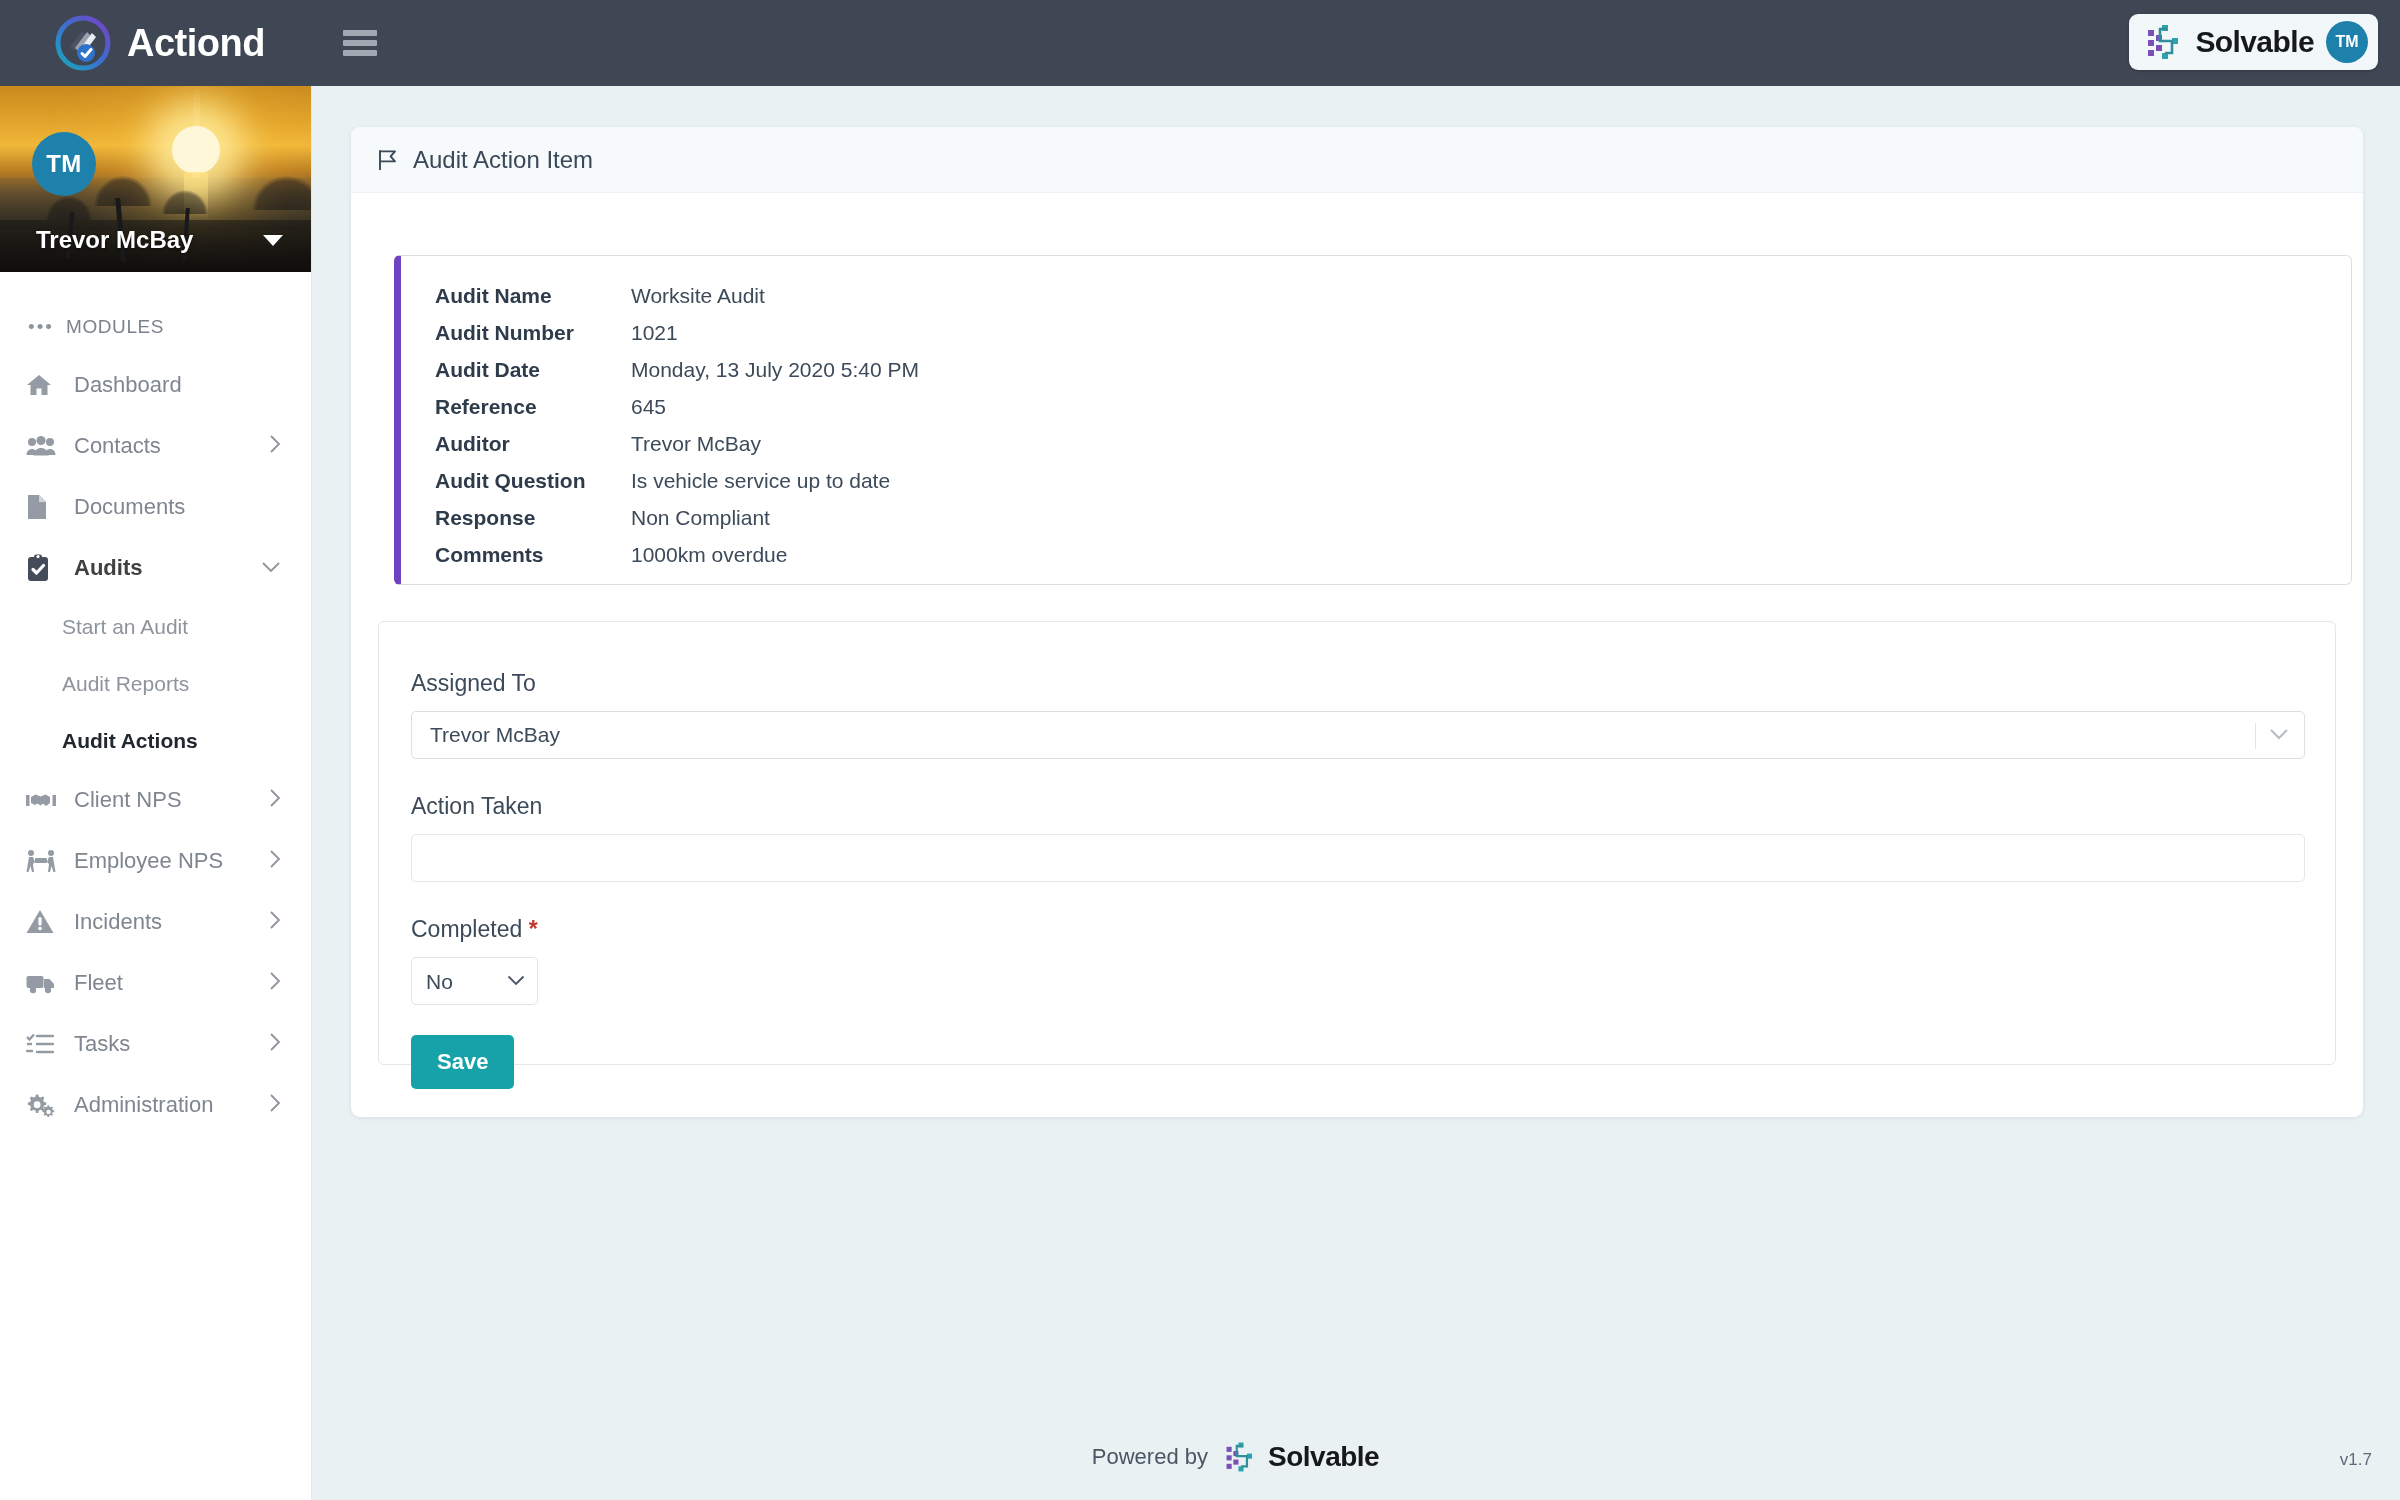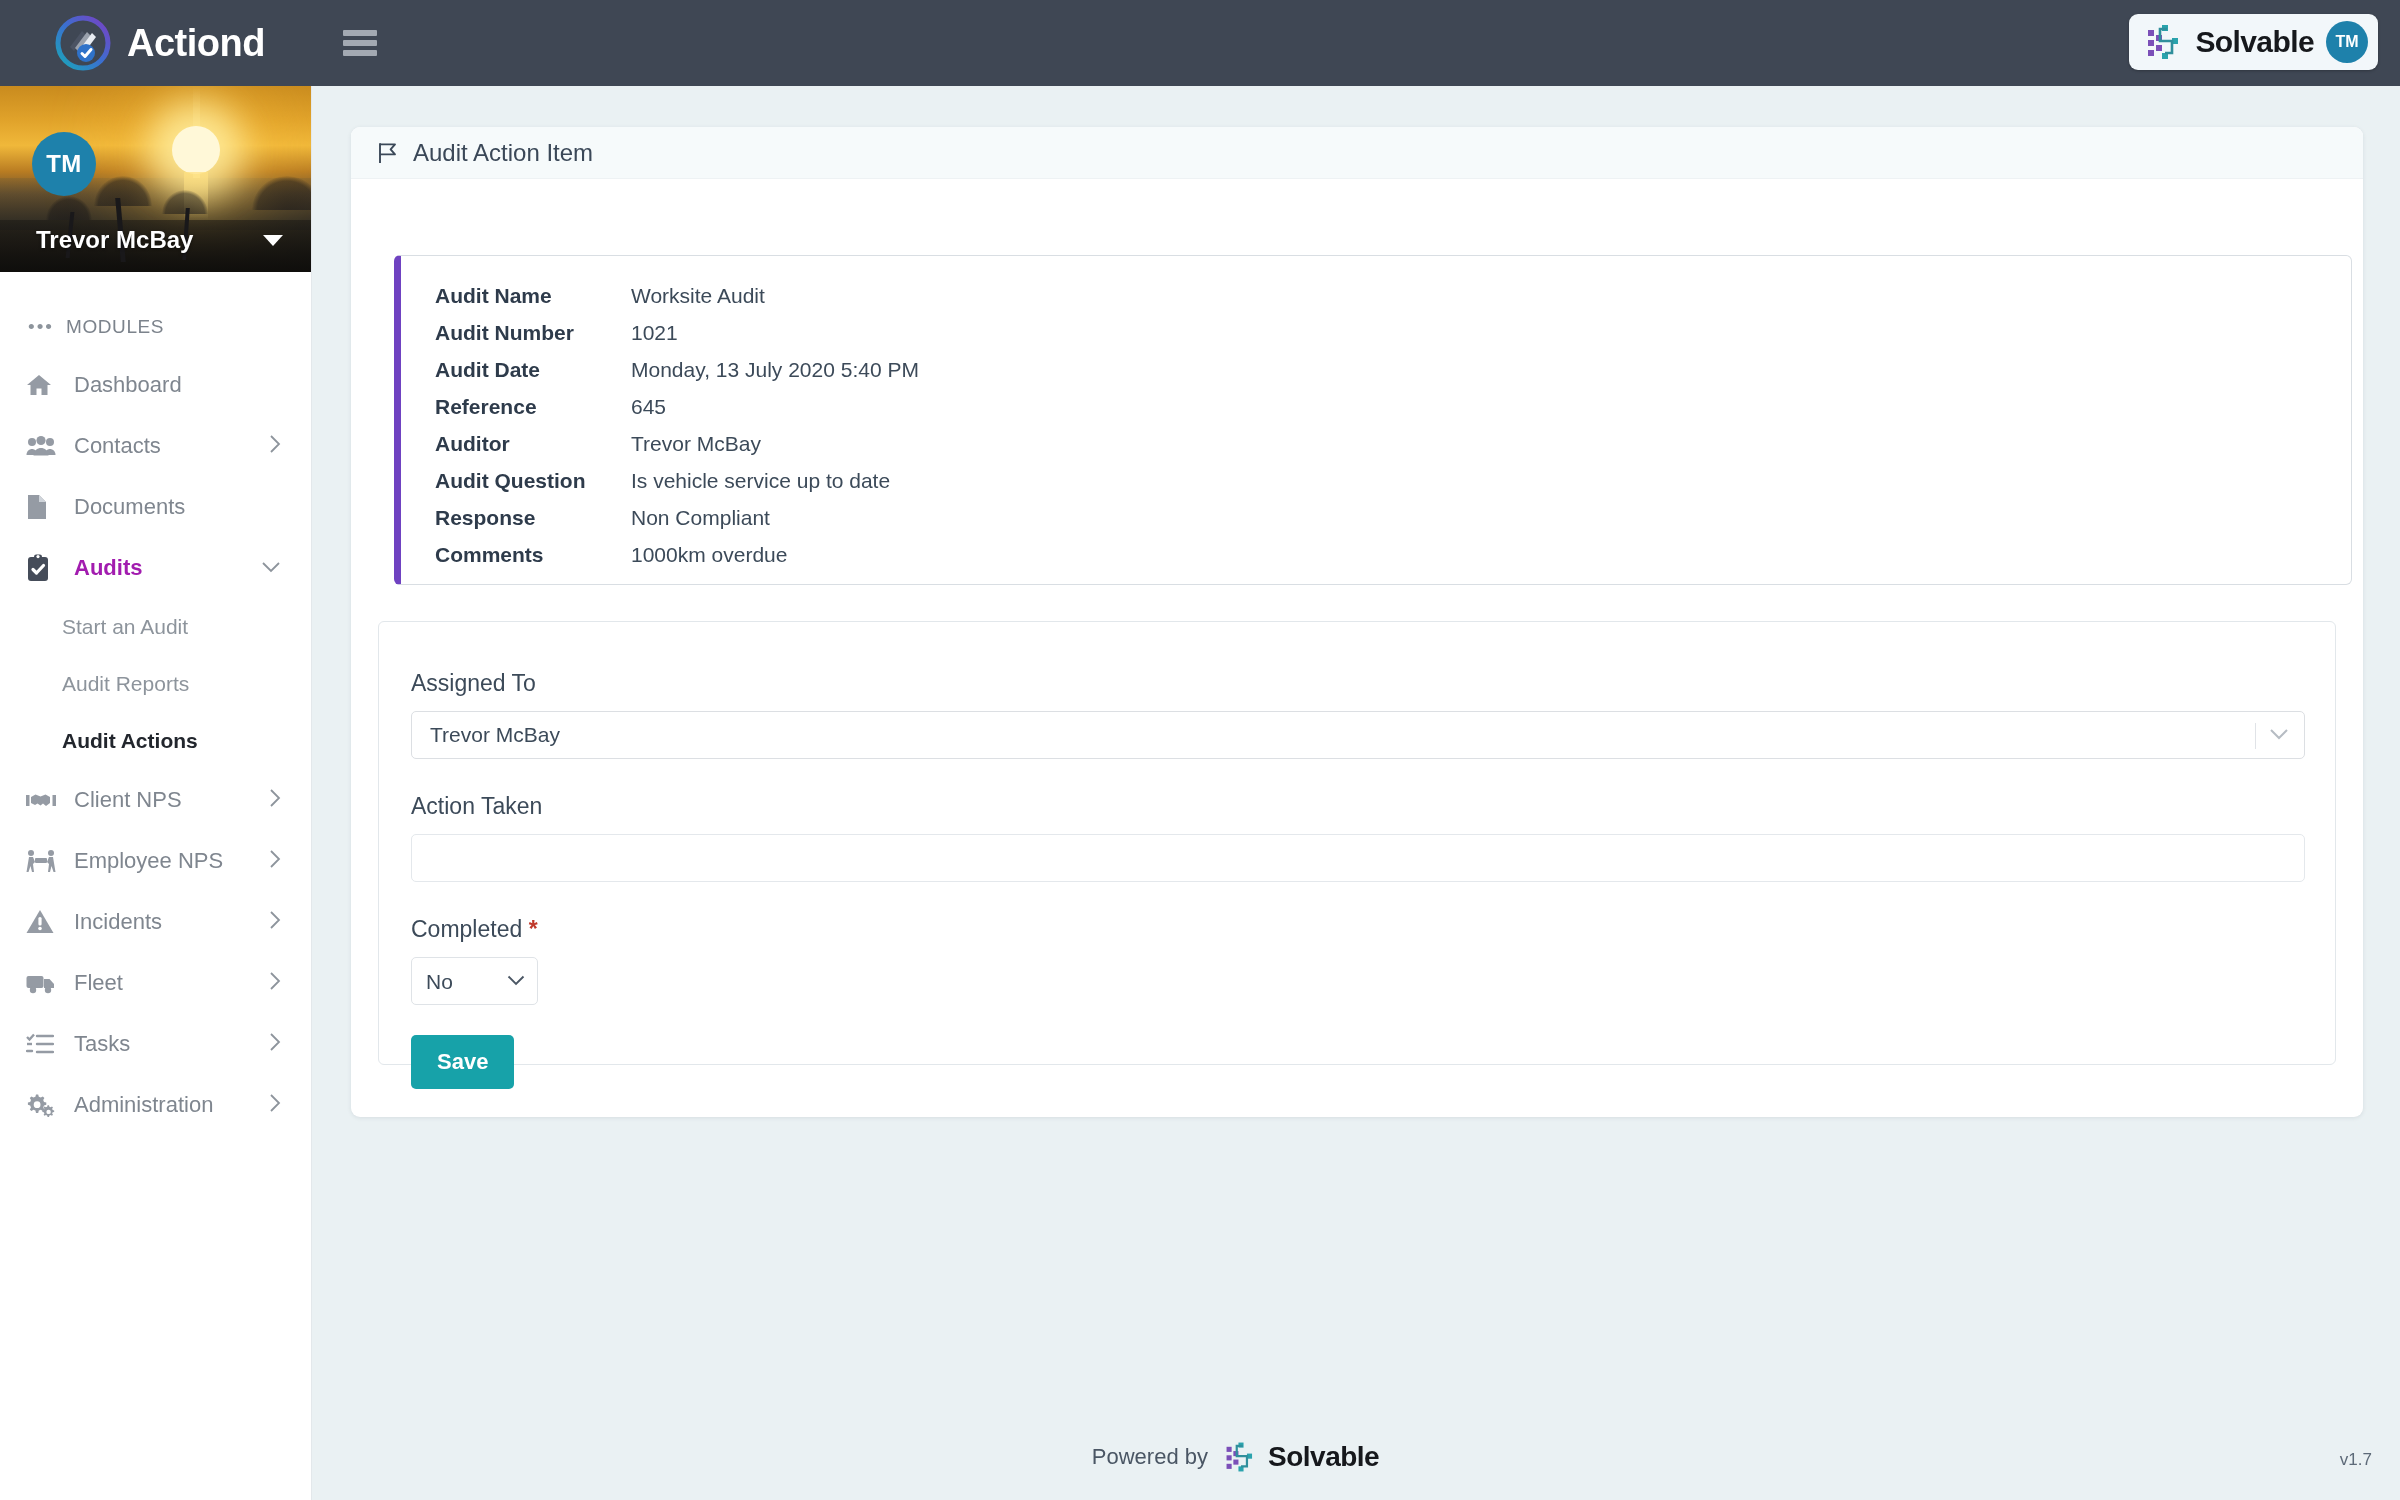--- a/index.html
+++ b/index.html
@@ -128,21 +128,21 @@
     display: flex; align-items: center;
     height: 61px; padding: 0 28px 0 26px;
     cursor: pointer; position: relative;
   }
   .nav-icon {
     width: 34px; height: 30px;
     display: flex; align-items: center; justify-content: flex-start;
     margin-right: 14px; color: #959ba4;
   }
   .nav-label { font-size: 22px; color: #7f868f; }
-  .nav-item.active .nav-label { color: #a21caf; font-weight: 600; }
+  .nav-item.active .nav-label { color: #404040; font-weight: 600; }
   .nav-item.active .nav-icon { color: #454c59; }
   .nav-caret {
     position: absolute; right: 30px; top: 50%;
     transform: translateY(-50%); color: #8d949c;
   }
   .subnav-item {
     display: flex; align-items: center;
     height: 57px; padding-left: 62px; cursor: pointer;
   }
   .subnav-label { font-size: 21px; color: #8d949c; }
@@ -154,21 +154,21 @@
     width: 2088px; height: 1414px;
     background: #eaf1f3;
   }
   .panel {
     position: absolute; left: 39px; top: 41px;
     width: 2012px; height: 990px;
     background: #ffffff; border-radius: 9px;
     box-shadow: 0 1px 4px rgba(40,60,80,.10);
   }
   .panel-head {
-    height: 52px; background: #f6fafb;
+    height: 66px; background: #f6fafb;
     border-bottom: 1px solid #eef2f4;
     border-radius: 9px 9px 0 0;
     display: flex; align-items: center; padding-left: 27px;
   }
   .panel-head-title {
     font-size: 24px; color: #3b4858; margin-left: 16px;
   }
   .flag-icon { color: #3b4858; display: flex; align-items: center; }
 
   .detail-card {

